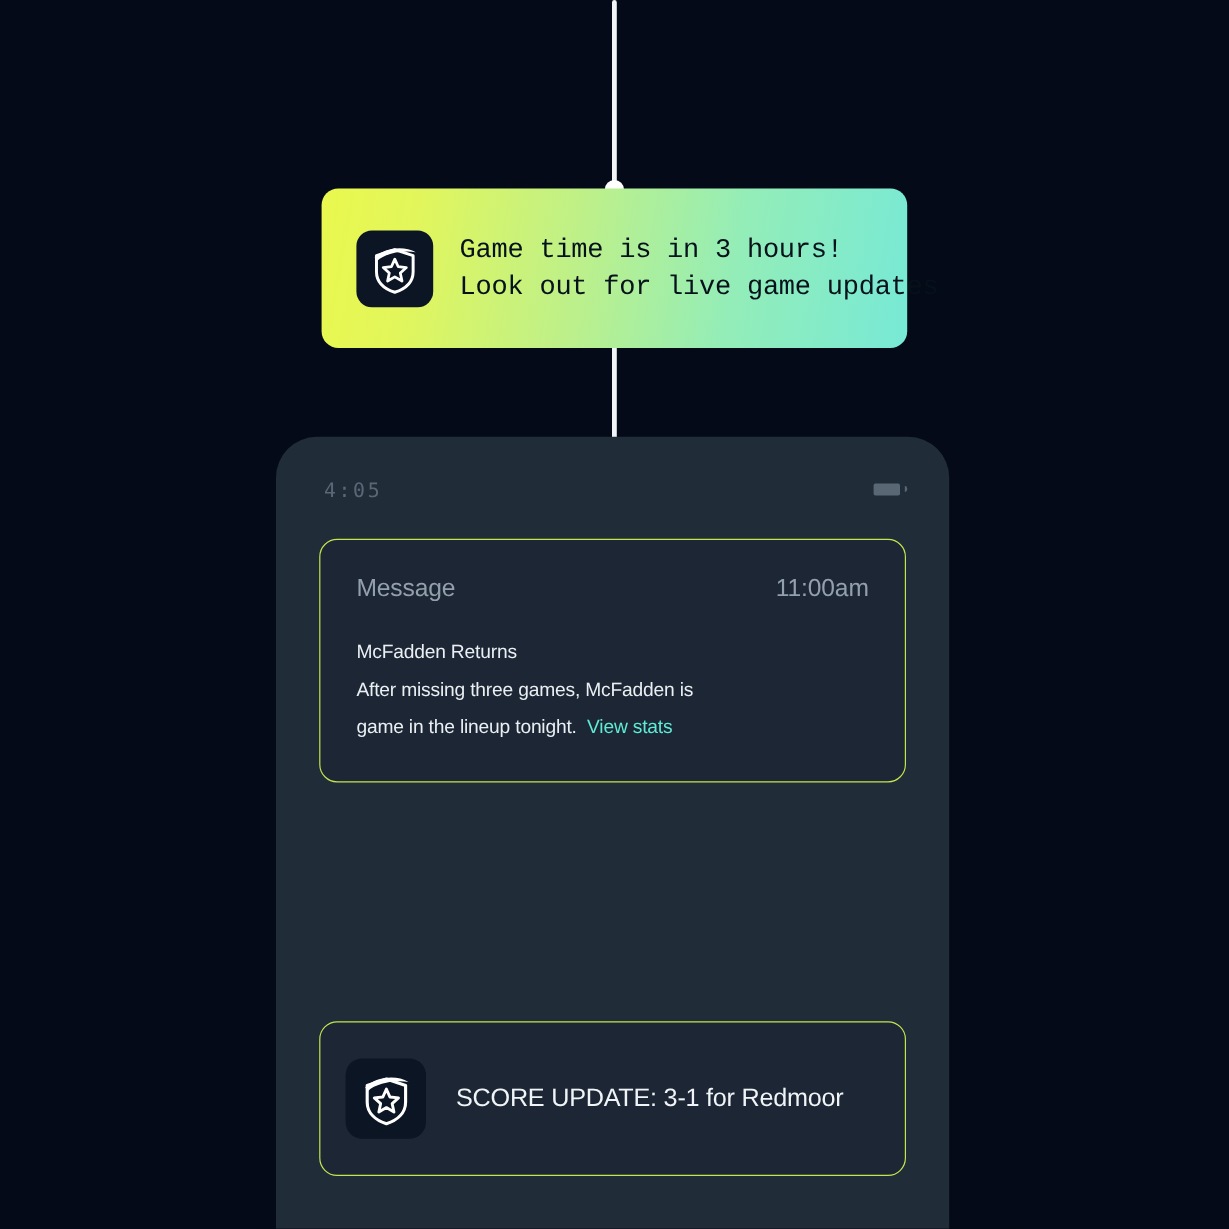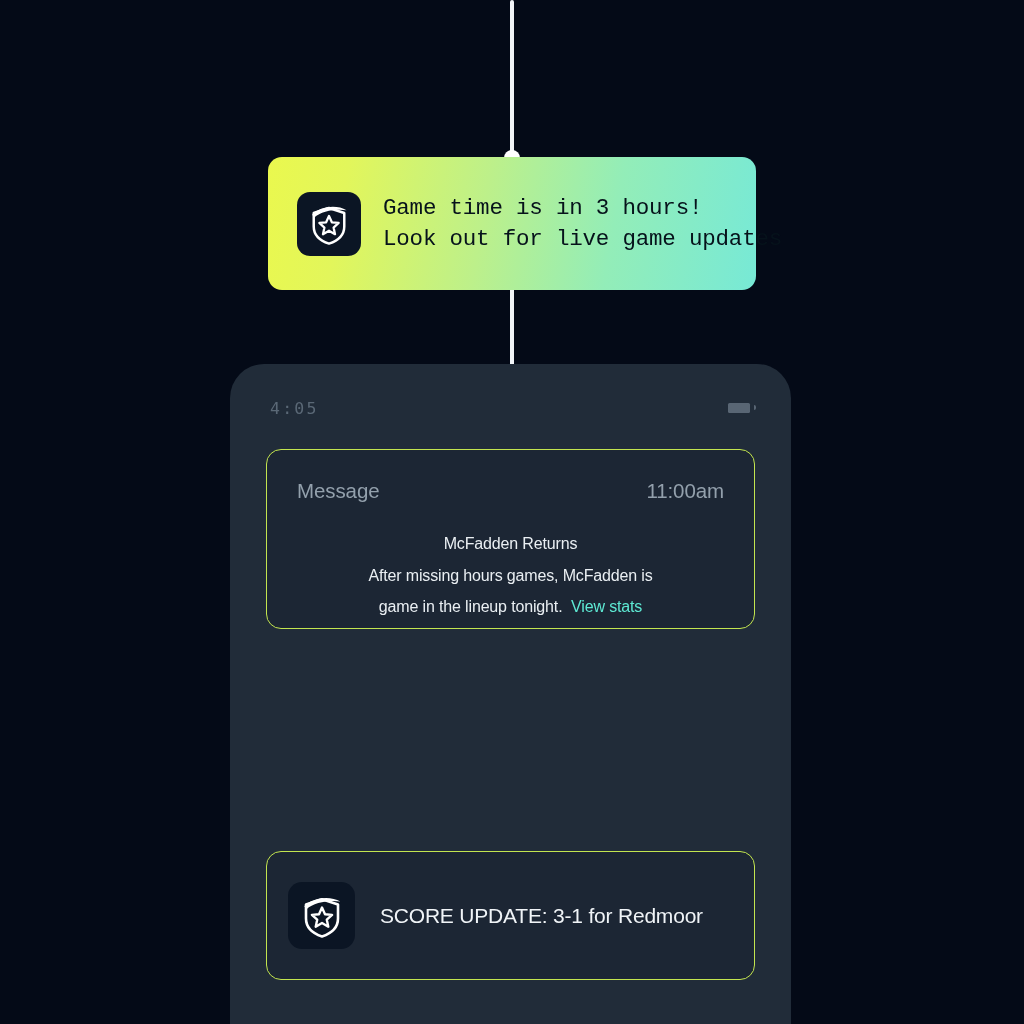--- a/index.html
+++ b/index.html
@@ -85,21 +85,20 @@
   .phone {
     position: absolute;
     left: 230px;
     top: 364px;
     width: 561px;
     height: 660px;
     background: #212C39;
     border-radius: 34px 34px 0 0;
     overflow: hidden;
     z-index: 2;
-    text-align: center;
   }
 
   .statusbar {
     position: absolute;
     top: 27px;
     left: 0;
     width: 100%;
     height: 34px;
     display: flex;
     align-items: center;
@@ -150,21 +149,21 @@
 
   .card-outline {
     border: 1.8px solid #C3E54F;
     border-radius: 15px;
     background: #1C2634;
   }
 
   
   .card-message {
     top: 85px;
-    height: 180px;
+    height: 203px;
     padding: 29px 30px 0 30px;
   }
   .msg-head {
     display: flex;
     justify-content: space-between;
     align-items: baseline;
   }
   .msg-label, .msg-time {
     color: #93A0AC;
     font-size: 20.5px;
@@ -240,21 +239,21 @@
       </div>
     </div>
 
     <div class="card card-outline card-message">
       <div class="msg-head">
         <div class="msg-label">Message</div>
         <div class="msg-time">11:00am</div>
       </div>
       <div class="msg-body">
         <span>McFadden Returns</span><br>
-        <span>After missing hours games, McFadden is</span><br>
+        <span>After missing three games, McFadden is</span><br>
         <span>game in the lineup tonight.</span>&nbsp;
         <span class="link-stats">View stats</span>
       </div>
     </div>
 
 
     <div class="card card-outline card-score">
       <div class="logo-tile sz-card">
         <svg class="shield-svg" width="44" height="46" viewBox="0 0 44 46" fill="none" aria-hidden="true">
           <path d="M6 11.5 L22 6.2 L38 11.5 L38 25.5 C38 34.5 31 40.5 22 43.5 C13 40.5 6 34.5 6 25.5 Z" stroke="#FFFFFF" stroke-width="2.6" fill="none" stroke-linejoin="round"></path>

